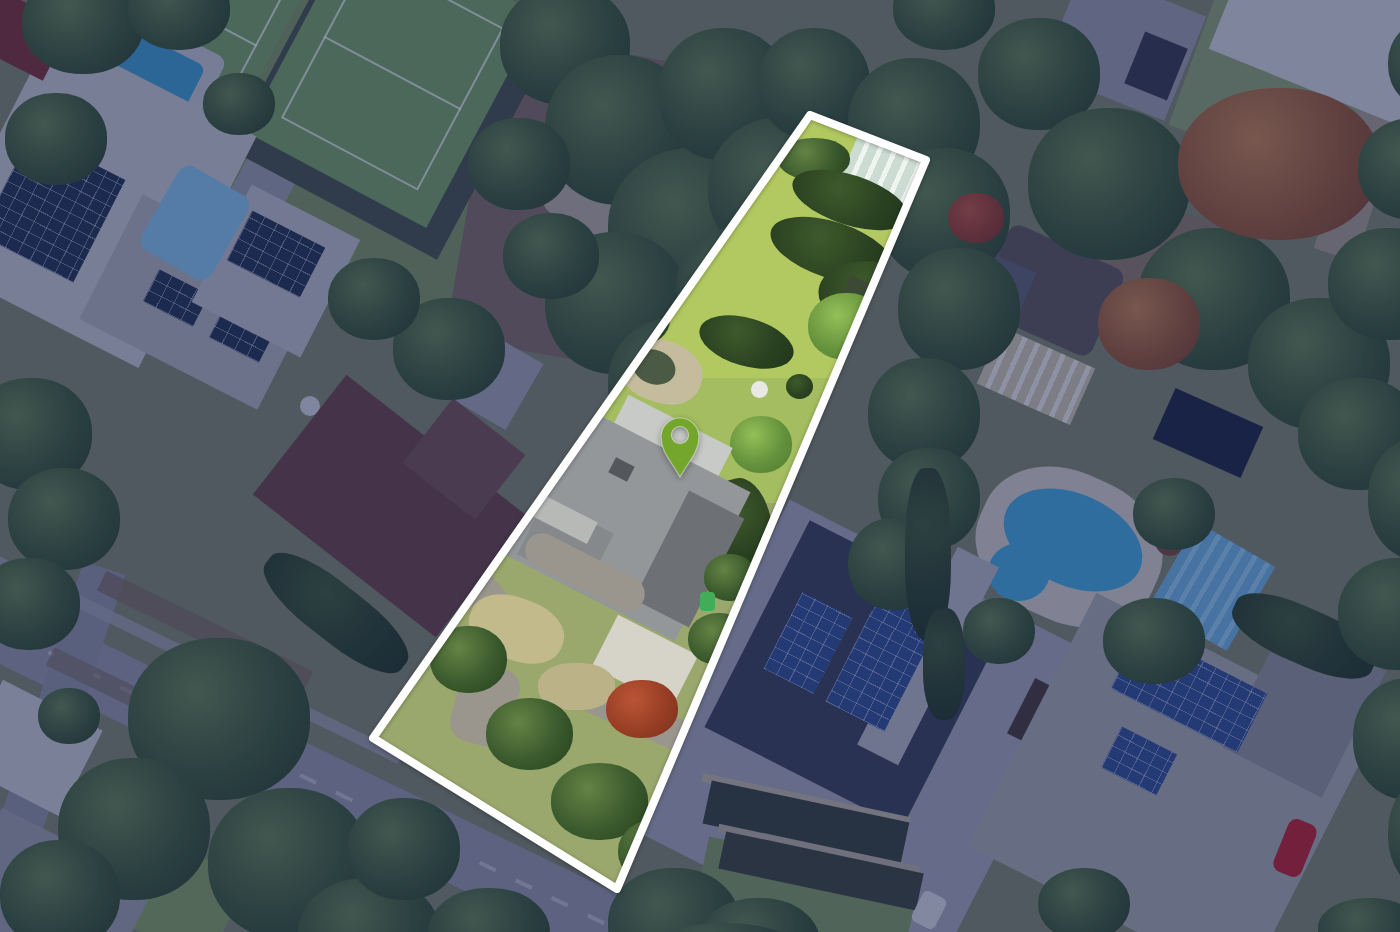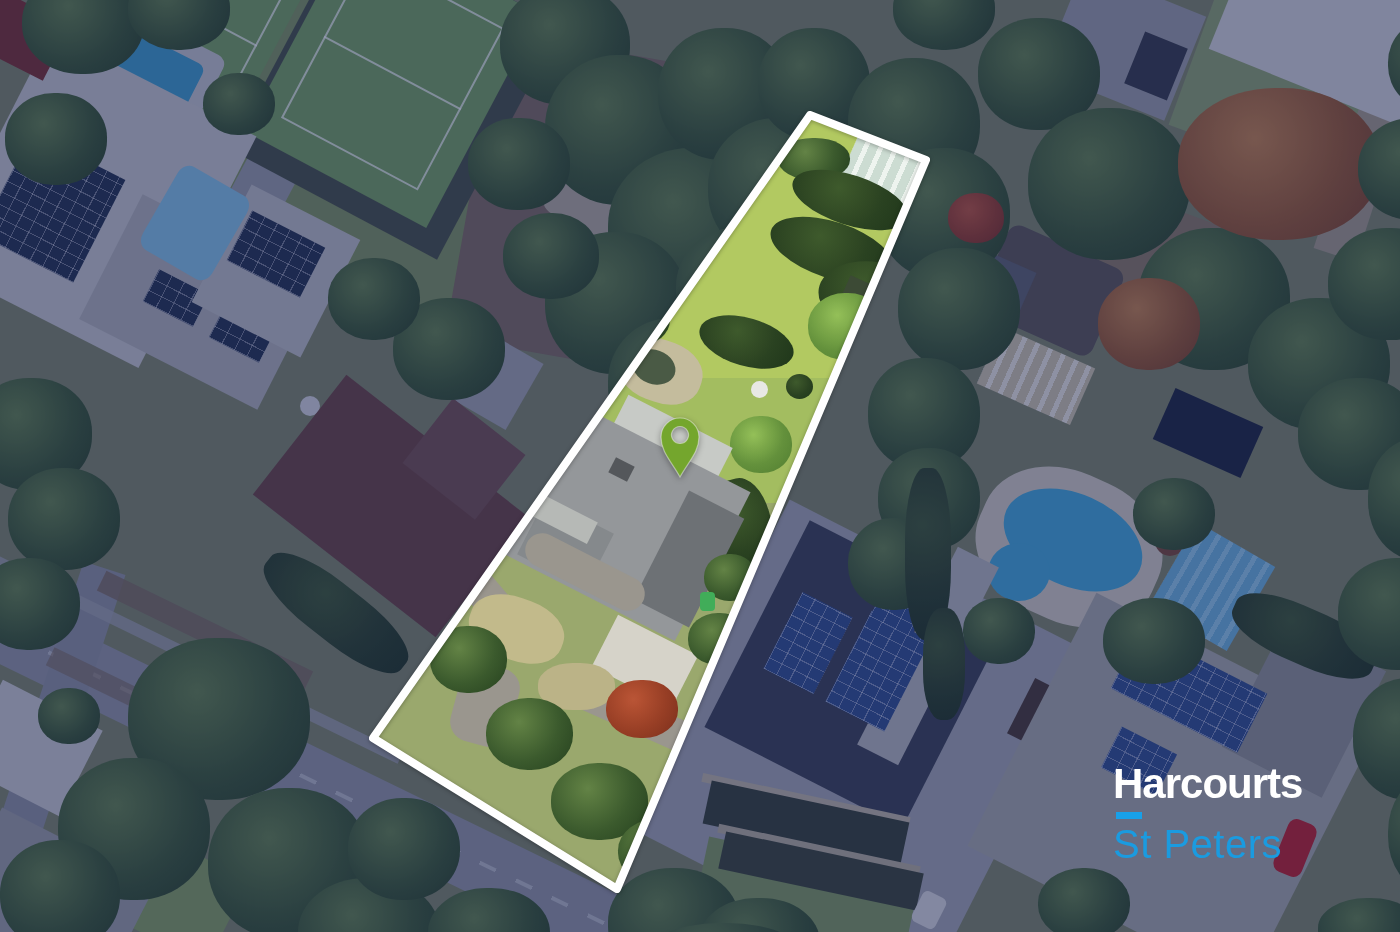--- a/index.html
+++ b/index.html
@@ -202,18 +202,13 @@
       <div class="s" style="left: 700px; top: 592px; width: 15px; height: 19px; background: rgb(63, 174, 87); border-radius: 4px;"></div>
     </div>
 
   <svg id="markers" width="1400" height="932" viewBox="0 0 1400 932">
     <path id="tint" fill-rule="evenodd" d="M0 0H1400V932H0Z M810,115 L926,160 L617,889 L373,738 Z" fill="#161F5C" fill-opacity="0.44"></path>
     <polygon id="boundary" fill="none" stroke-linejoin="round" points="810,115 926,160 617,889 373,738" stroke="#FFFFFF" stroke-width="8"></polygon>
     <path id="pin-path" fill-rule="evenodd" d="M680 477 C671 461 661 452 661 437 A19 19 0 1 1 699 437 C699 452 689 461 680 477 Z
              M680 426.5 a8.5 8.5 0 1 0 0.01 0 Z" stroke="rgba(255,255,255,0.45)" stroke-width="1.2" fill="#74A62D"></path>
   </svg>
 
-  <div class="logo">
-    <div class="logo-name" style="color: rgb(255, 255, 255);">Harcourts</div>
-    <div class="logo-underline" style="background: rgb(24, 160, 232);"></div>
-    <div class="logo-office" style="color: rgb(26, 155, 224);">St Peters</div>
-  </div>
 </div>
 
 </body></html>

